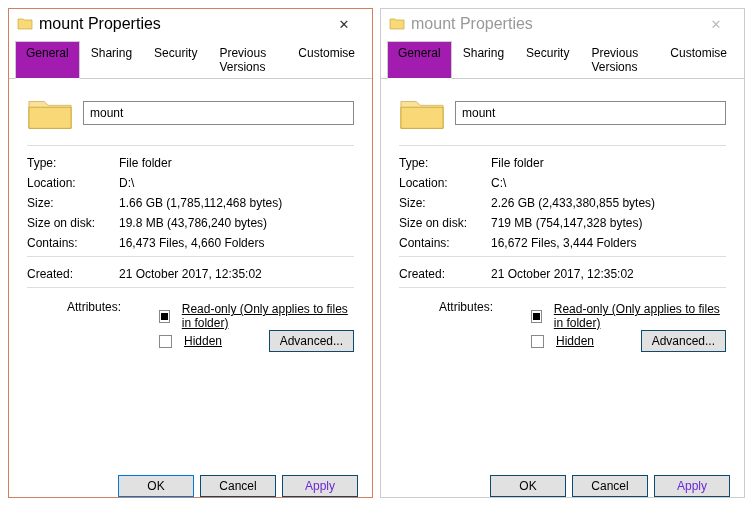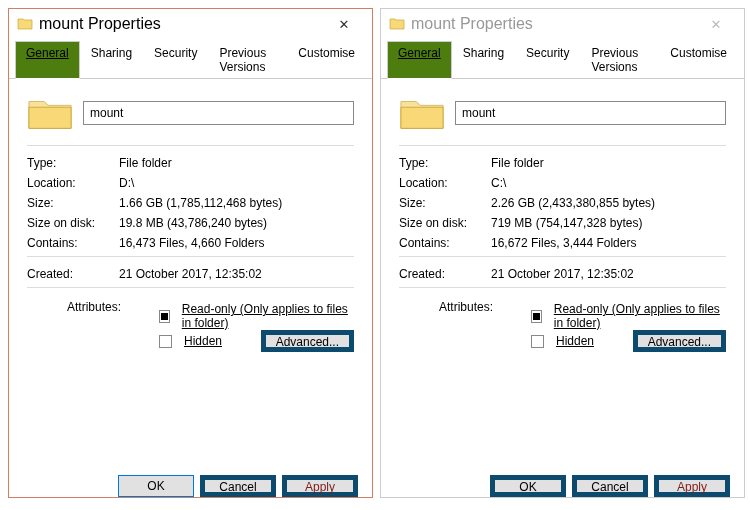--- a/index.html
+++ b/index.html
@@ -53,23 +53,22 @@
     font-size: 12px;
     border: 1px solid transparent;
     border-bottom: none;
     position: relative;
     cursor: pointer;
     color: #000;
   }
   .tab.active {
     border: 1px solid #ccc;
     border-bottom: 1px solid #fff;
-    background: #4d7c0f;
+    background: #a21caf;
     margin-bottom: -1px;
-    text-decoration: underline;
   }
   .body {
     padding: 14px 18px 8px 18px;
   }
   .iconrow {
     display: flex;
     align-items: center;
     gap: 10px;
     margin-bottom: 12px;
   }
@@ -125,28 +124,28 @@
     background: #000;
   }
   .adv-row {
     display: flex;
     justify-content: flex-end;
     margin-top: -22px;
   }
   .btn {
     min-width: 76px;
     height: 22px;
-    border: 5px solid #0c4a6e;
+    border: 1px solid #0c4a6e;
     background: #e1e1e1;
     font-size: 12px;
     font-family: inherit;
     padding: 0 10px;
     cursor: pointer;
   }
-  .btn.disabled { color: #7f1d1d; cursor: default; }
+  .btn.disabled { color: #6d28d9; cursor: default; }
   .btn.default { border: 1px solid #0078d7; }
   .footer {
     position: absolute;
     bottom: 0;
     right: 14px;
     display: flex;
     gap: 6px;
     margin-left: 48px;
   }
 </style>

